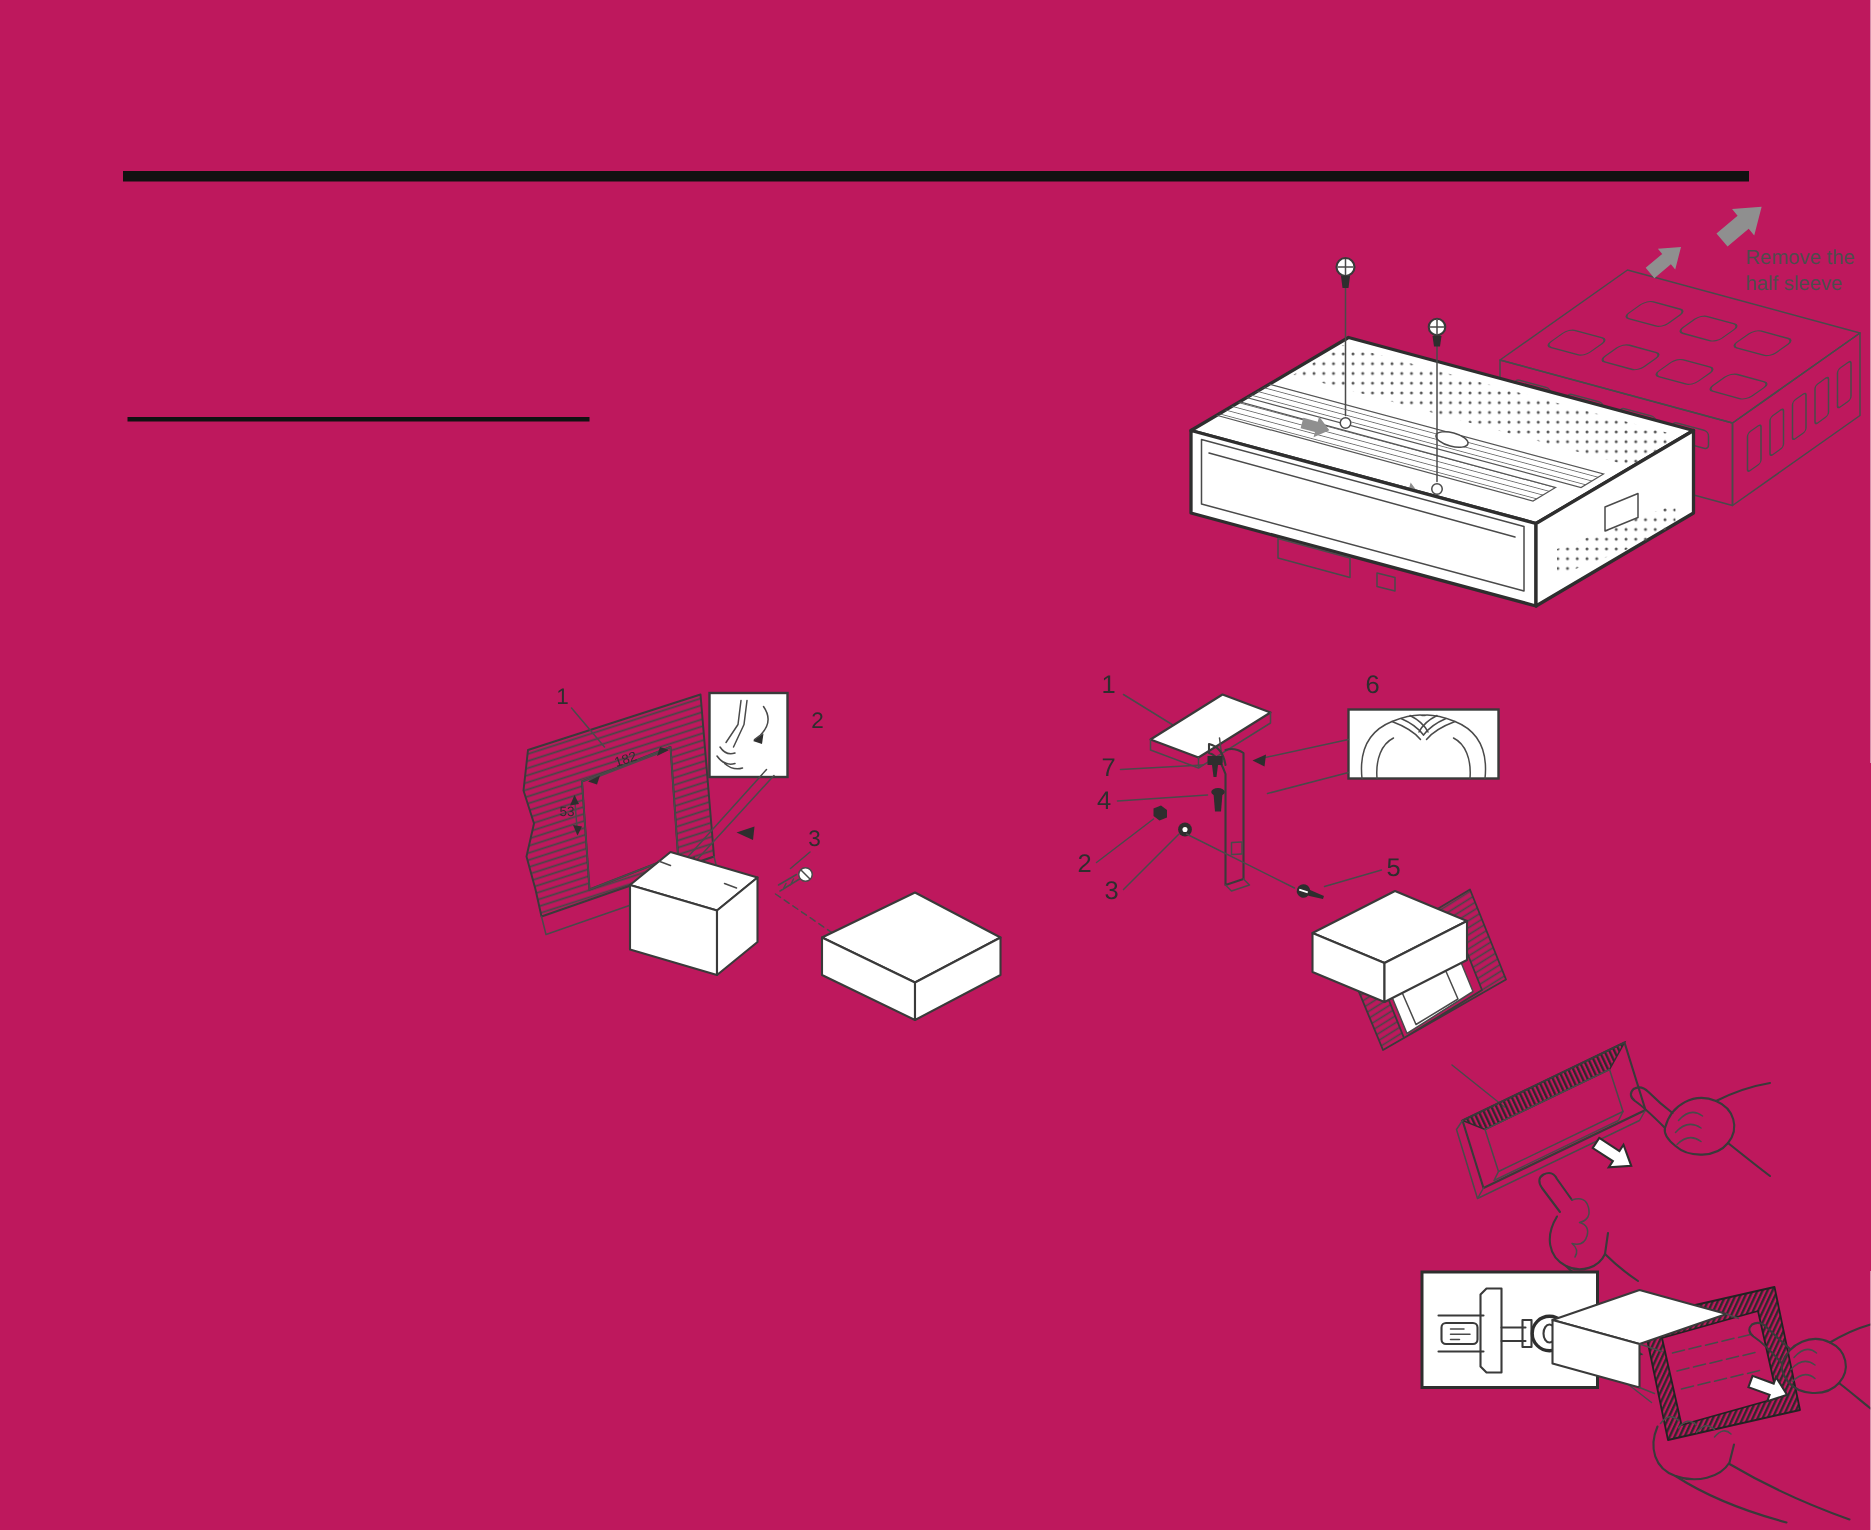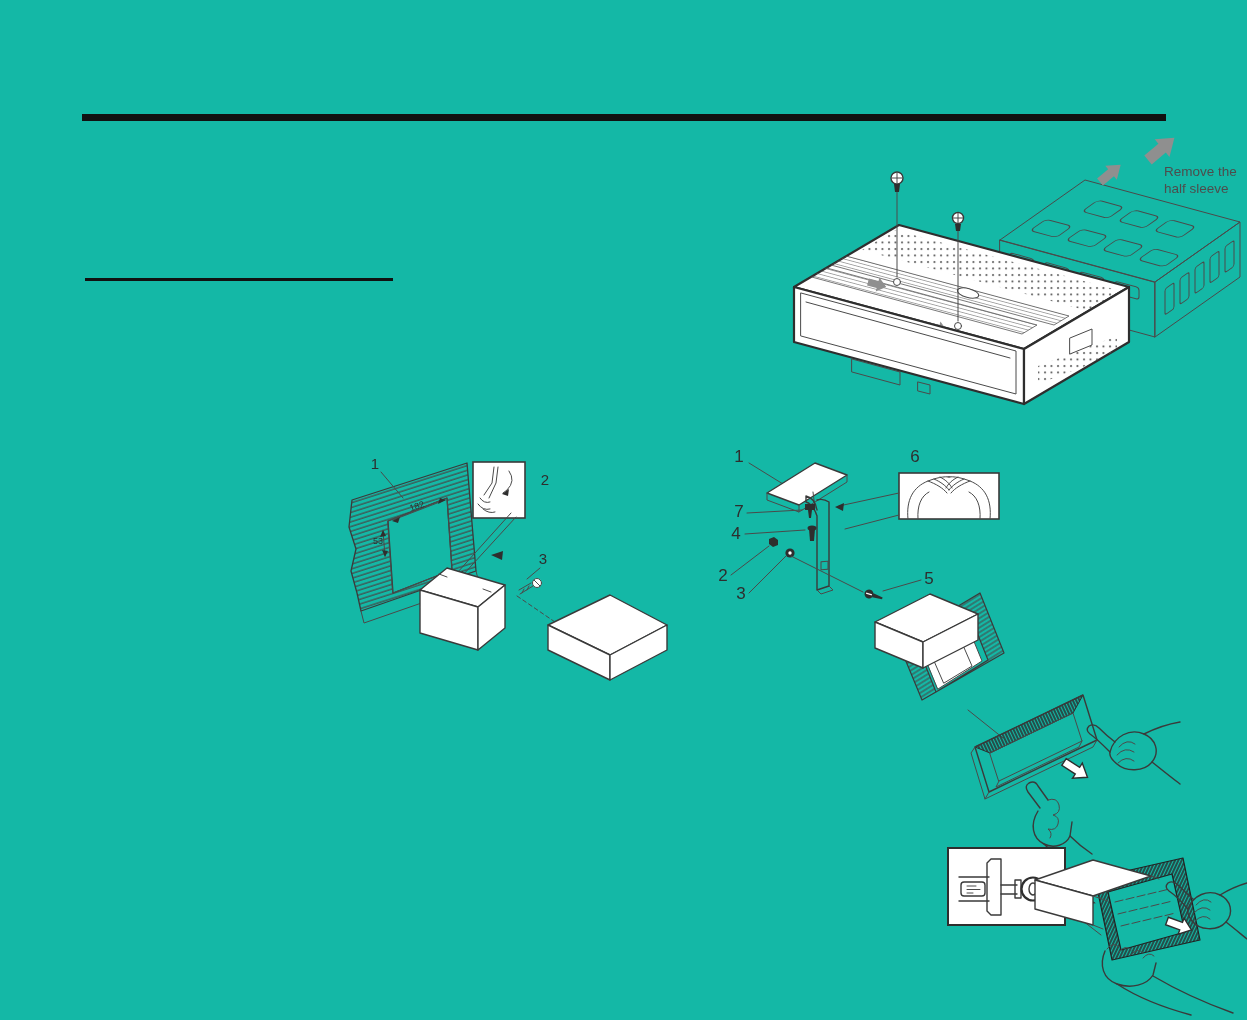--- a/index.html
+++ b/index.html
@@ -1,16 +1,16 @@
 <!DOCTYPE html>
 <html><head>
 <meta charset="utf-8">
 <style>
   html,body{margin:0;padding:0;background:#e8e8e8;}
-  #page{position:relative;width:1247px;height:1020px;background:#14b8a6;overflow:hidden;
+  #page{position:relative;width:1247px;height:1020px;background:#be185d;overflow:hidden;
         font-family:"Liberation Sans", sans-serif;}
   .rule{position:absolute;background:#111111;}
   #header-rule{left:82px;top:114px;width:1084px;height:7px;}
   #heading-underline{left:85px;top:278px;width:308px;height:3px;}
   svg.fig{position:absolute;overflow:visible;}
   svg.fig *{vector-effect:none;}
   .ink{stroke:#3a3a3a;fill:none;stroke-width:1.4;stroke-linejoin:round;stroke-linecap:round;}
   .ink-thin{stroke:#4a4a4a;fill:none;stroke-width:1;stroke-linejoin:round;stroke-linecap:round;}
   .ink-bold{stroke:#2e2e2e;fill:none;stroke-width:2.2;stroke-linejoin:round;stroke-linecap:round;}
   .dark{fill:#2e2e2e;stroke:none;}

